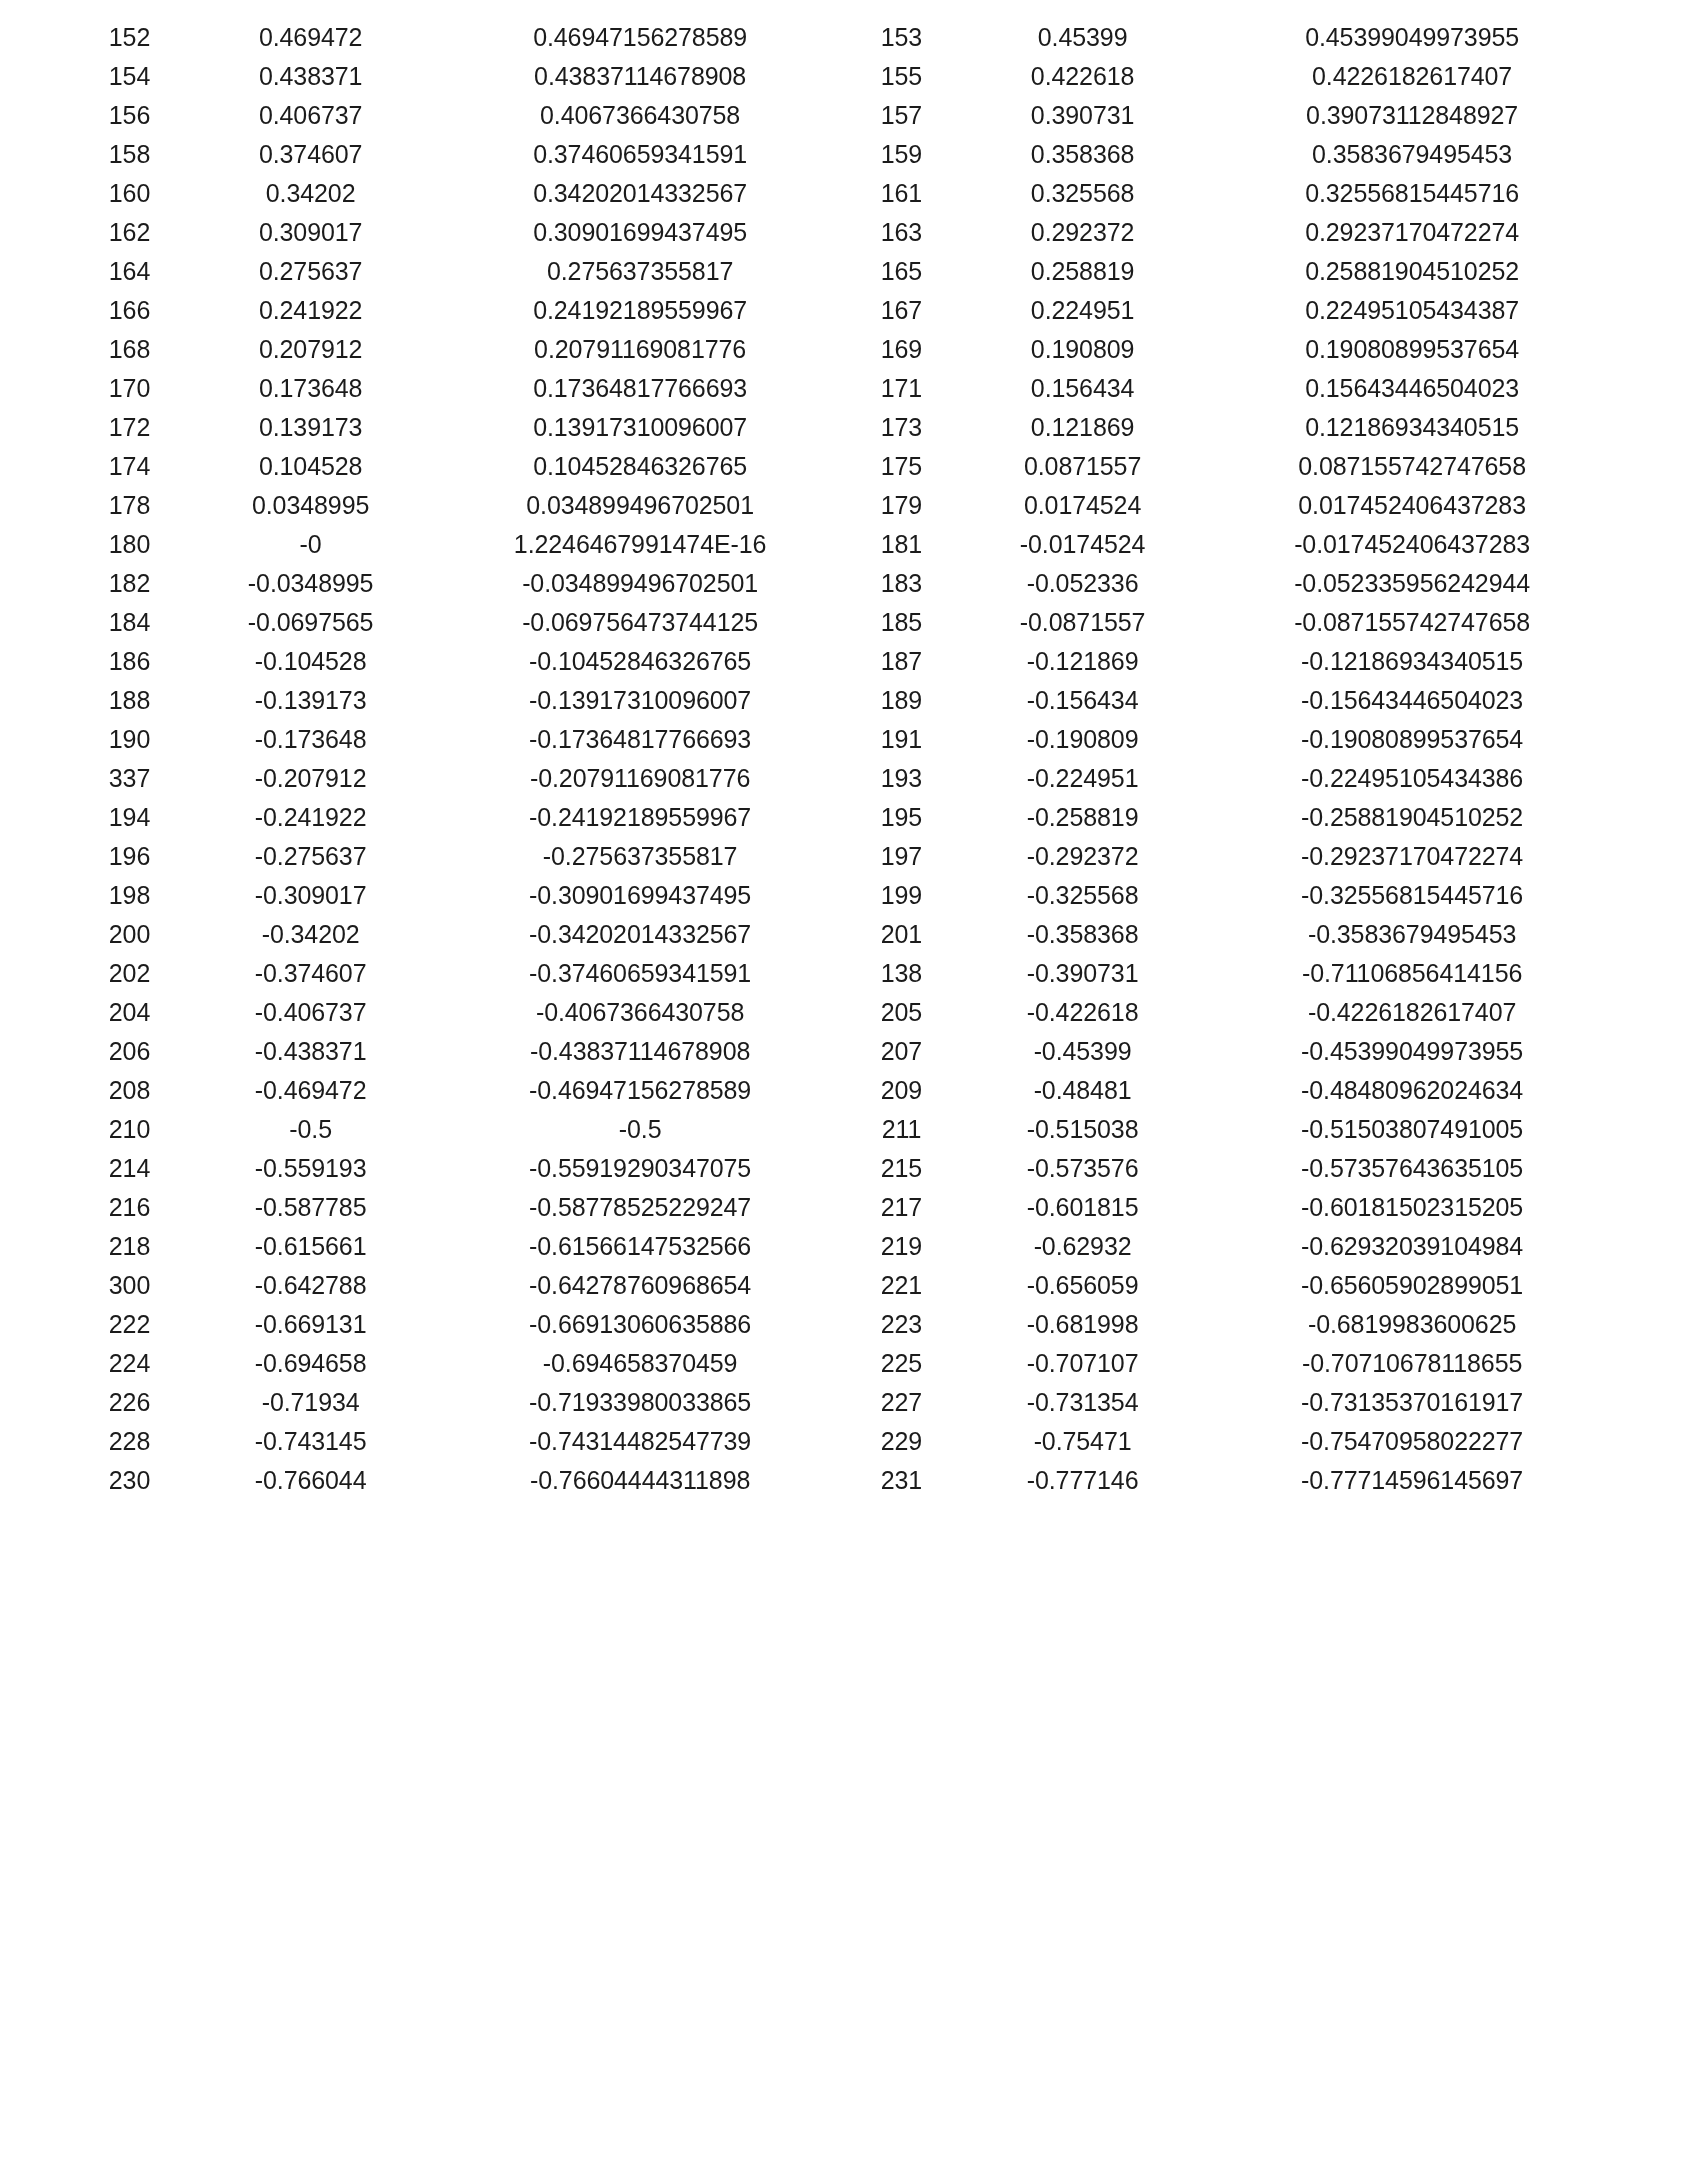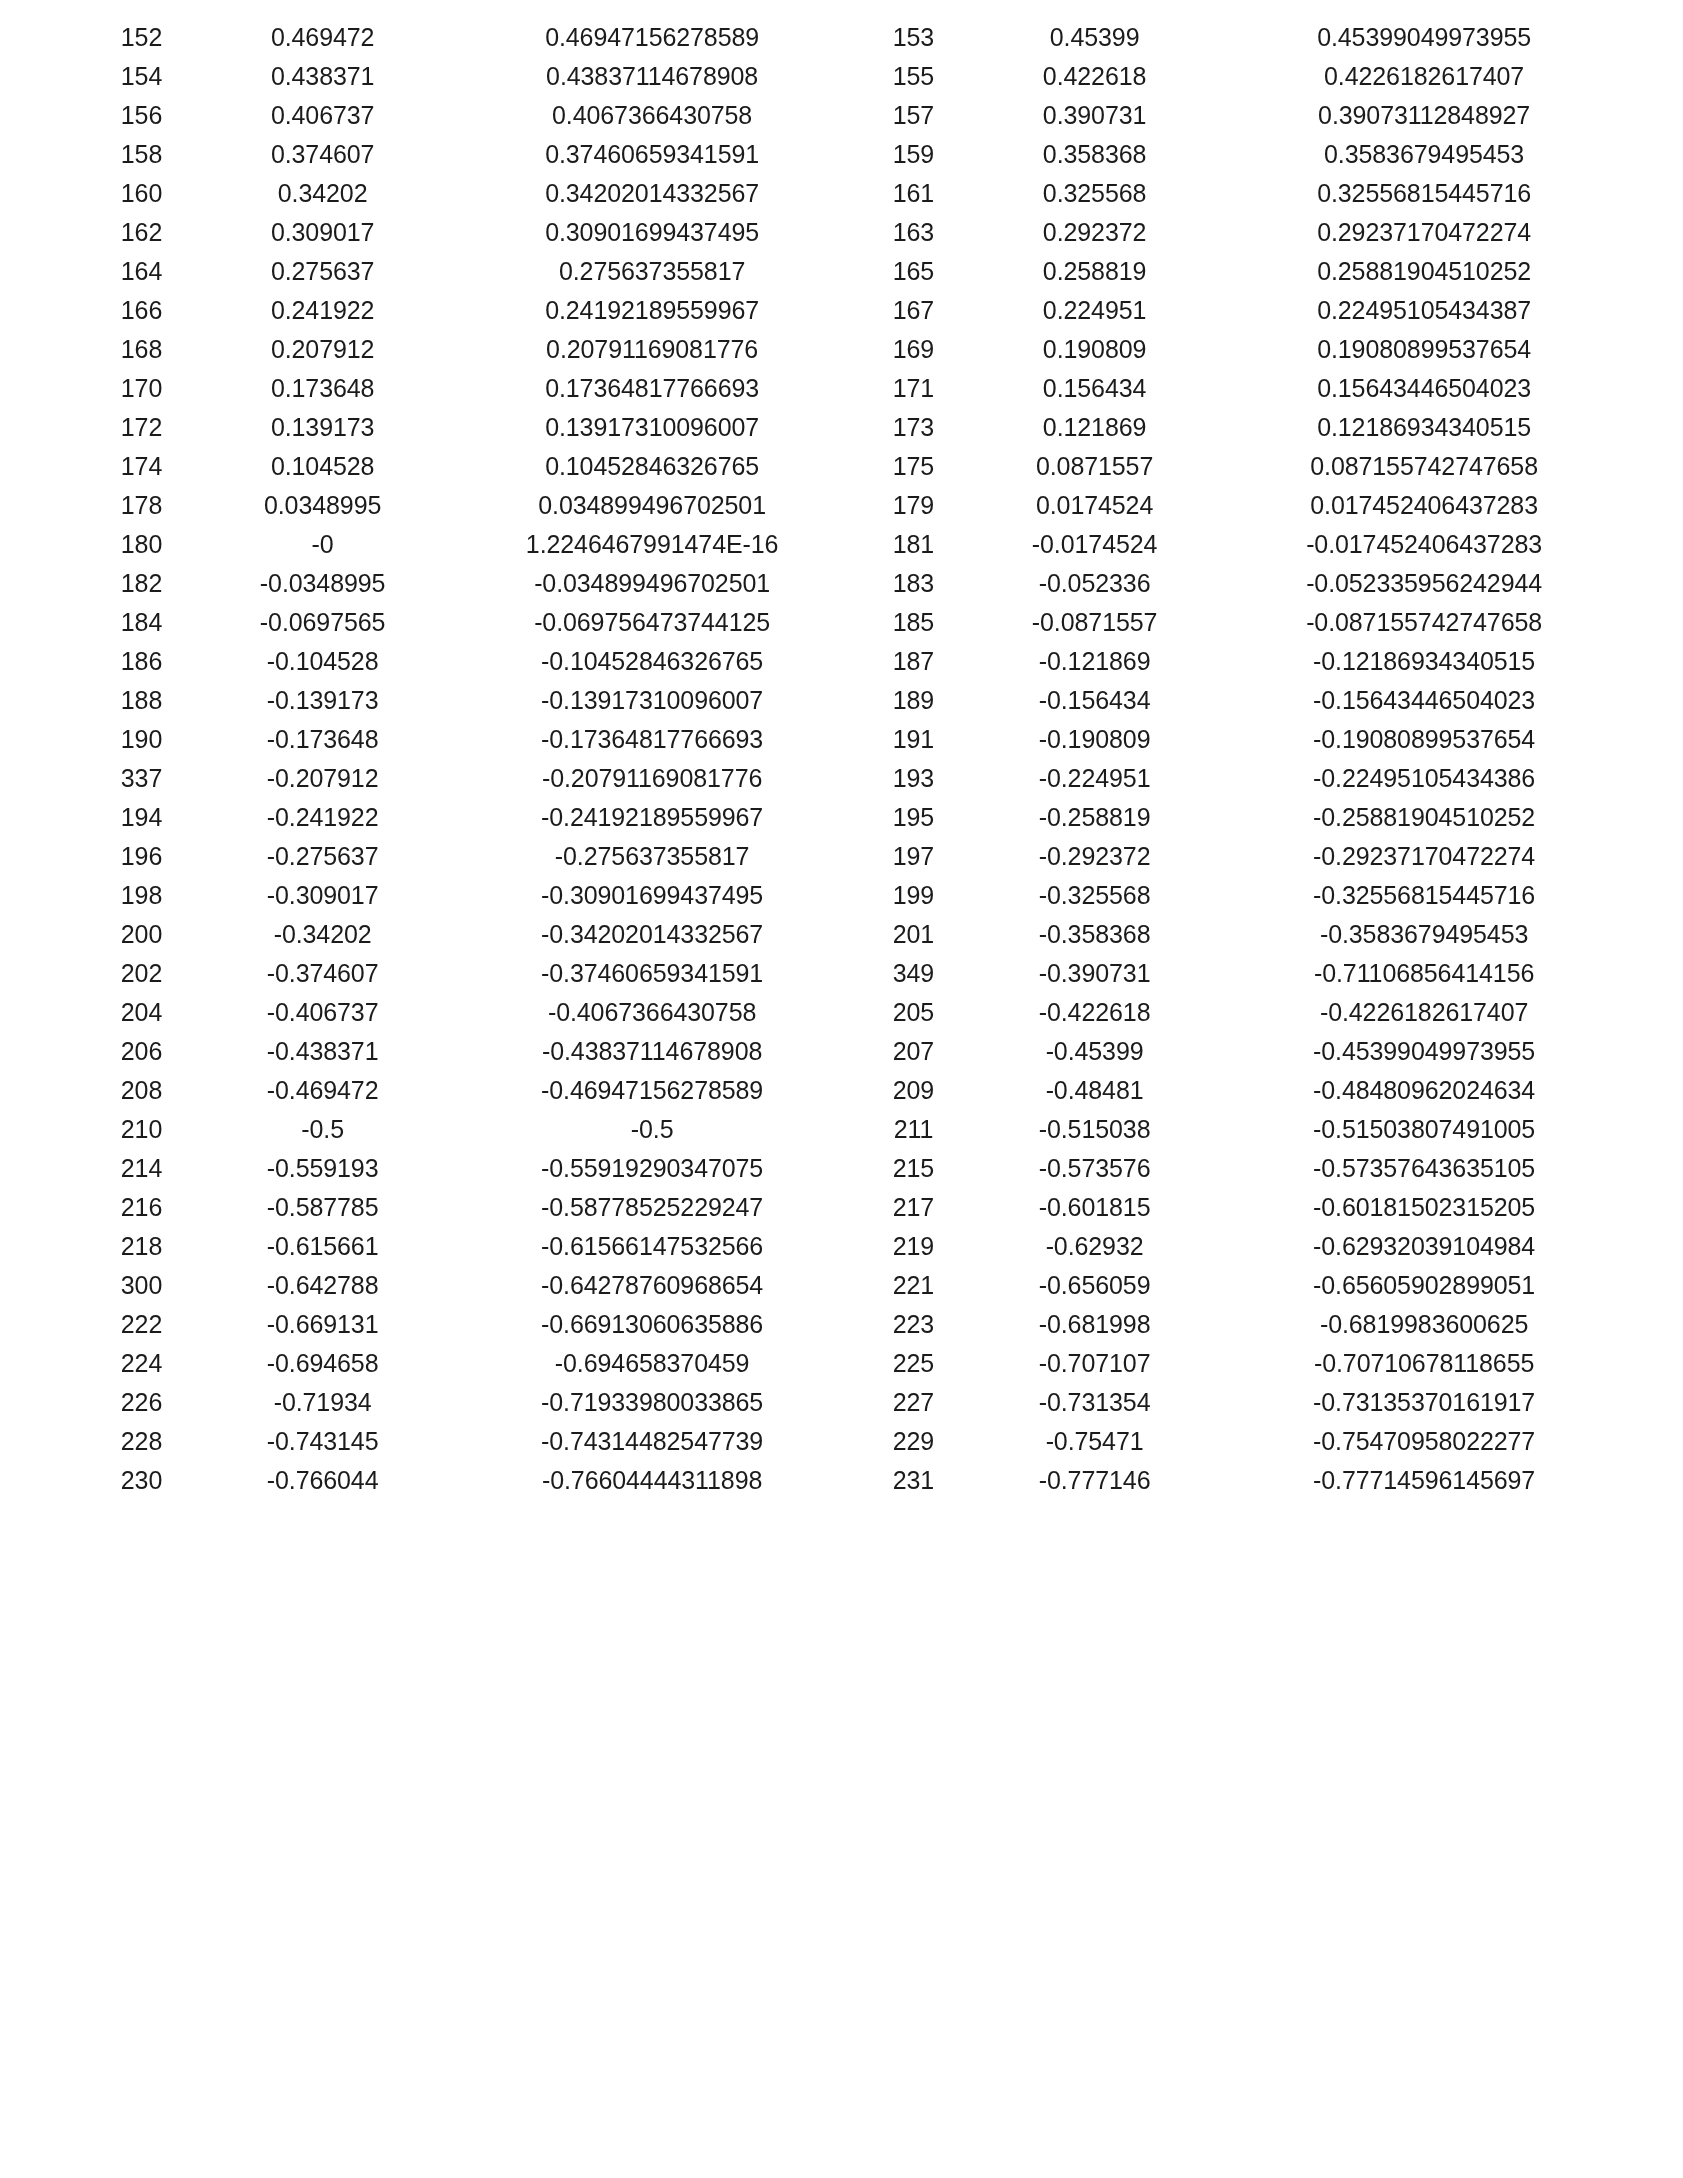--- a/index.html
+++ b/index.html
@@ -11,21 +11,21 @@
     width: 1683px;
     height: 2178px;
     font-family: "Liberation Sans", sans-serif;
     color: #1b1b1b;
     overflow: hidden;
   }
   .page {
     width: 1683px;
     height: 2178px;
     box-sizing: border-box;
-    padding: 18px 0 0 12px;
+    padding: 18px 0 0 0;
     background: #ffffff;
     position: relative;
   }
   table.data-table {
     border-collapse: collapse;
     width: 1544px;
     margin: 0 0 0 73px;
     table-layout: fixed;
   }
   table.data-table td {
@@ -254,21 +254,21 @@
           <td class="shortv">-0.34202</td>
           <td class="longv">-0.34202014332567</td>
           <td class="idx">201</td>
           <td class="shortv">-0.358368</td>
           <td class="longv">-0.3583679495453</td>
         </tr>
         <tr>
           <td class="idx">202</td>
           <td class="shortv">-0.374607</td>
           <td class="longv">-0.37460659341591</td>
-          <td class="idx">349</td>
+          <td class="idx">138</td>
           <td class="shortv">-0.390731</td>
           <td class="longv">-0.71106856414156</td>
         </tr>
         <tr>
           <td class="idx">204</td>
           <td class="shortv">-0.406737</td>
           <td class="longv">-0.4067366430758</td>
           <td class="idx">205</td>
           <td class="shortv">-0.422618</td>
           <td class="longv">-0.4226182617407</td>

